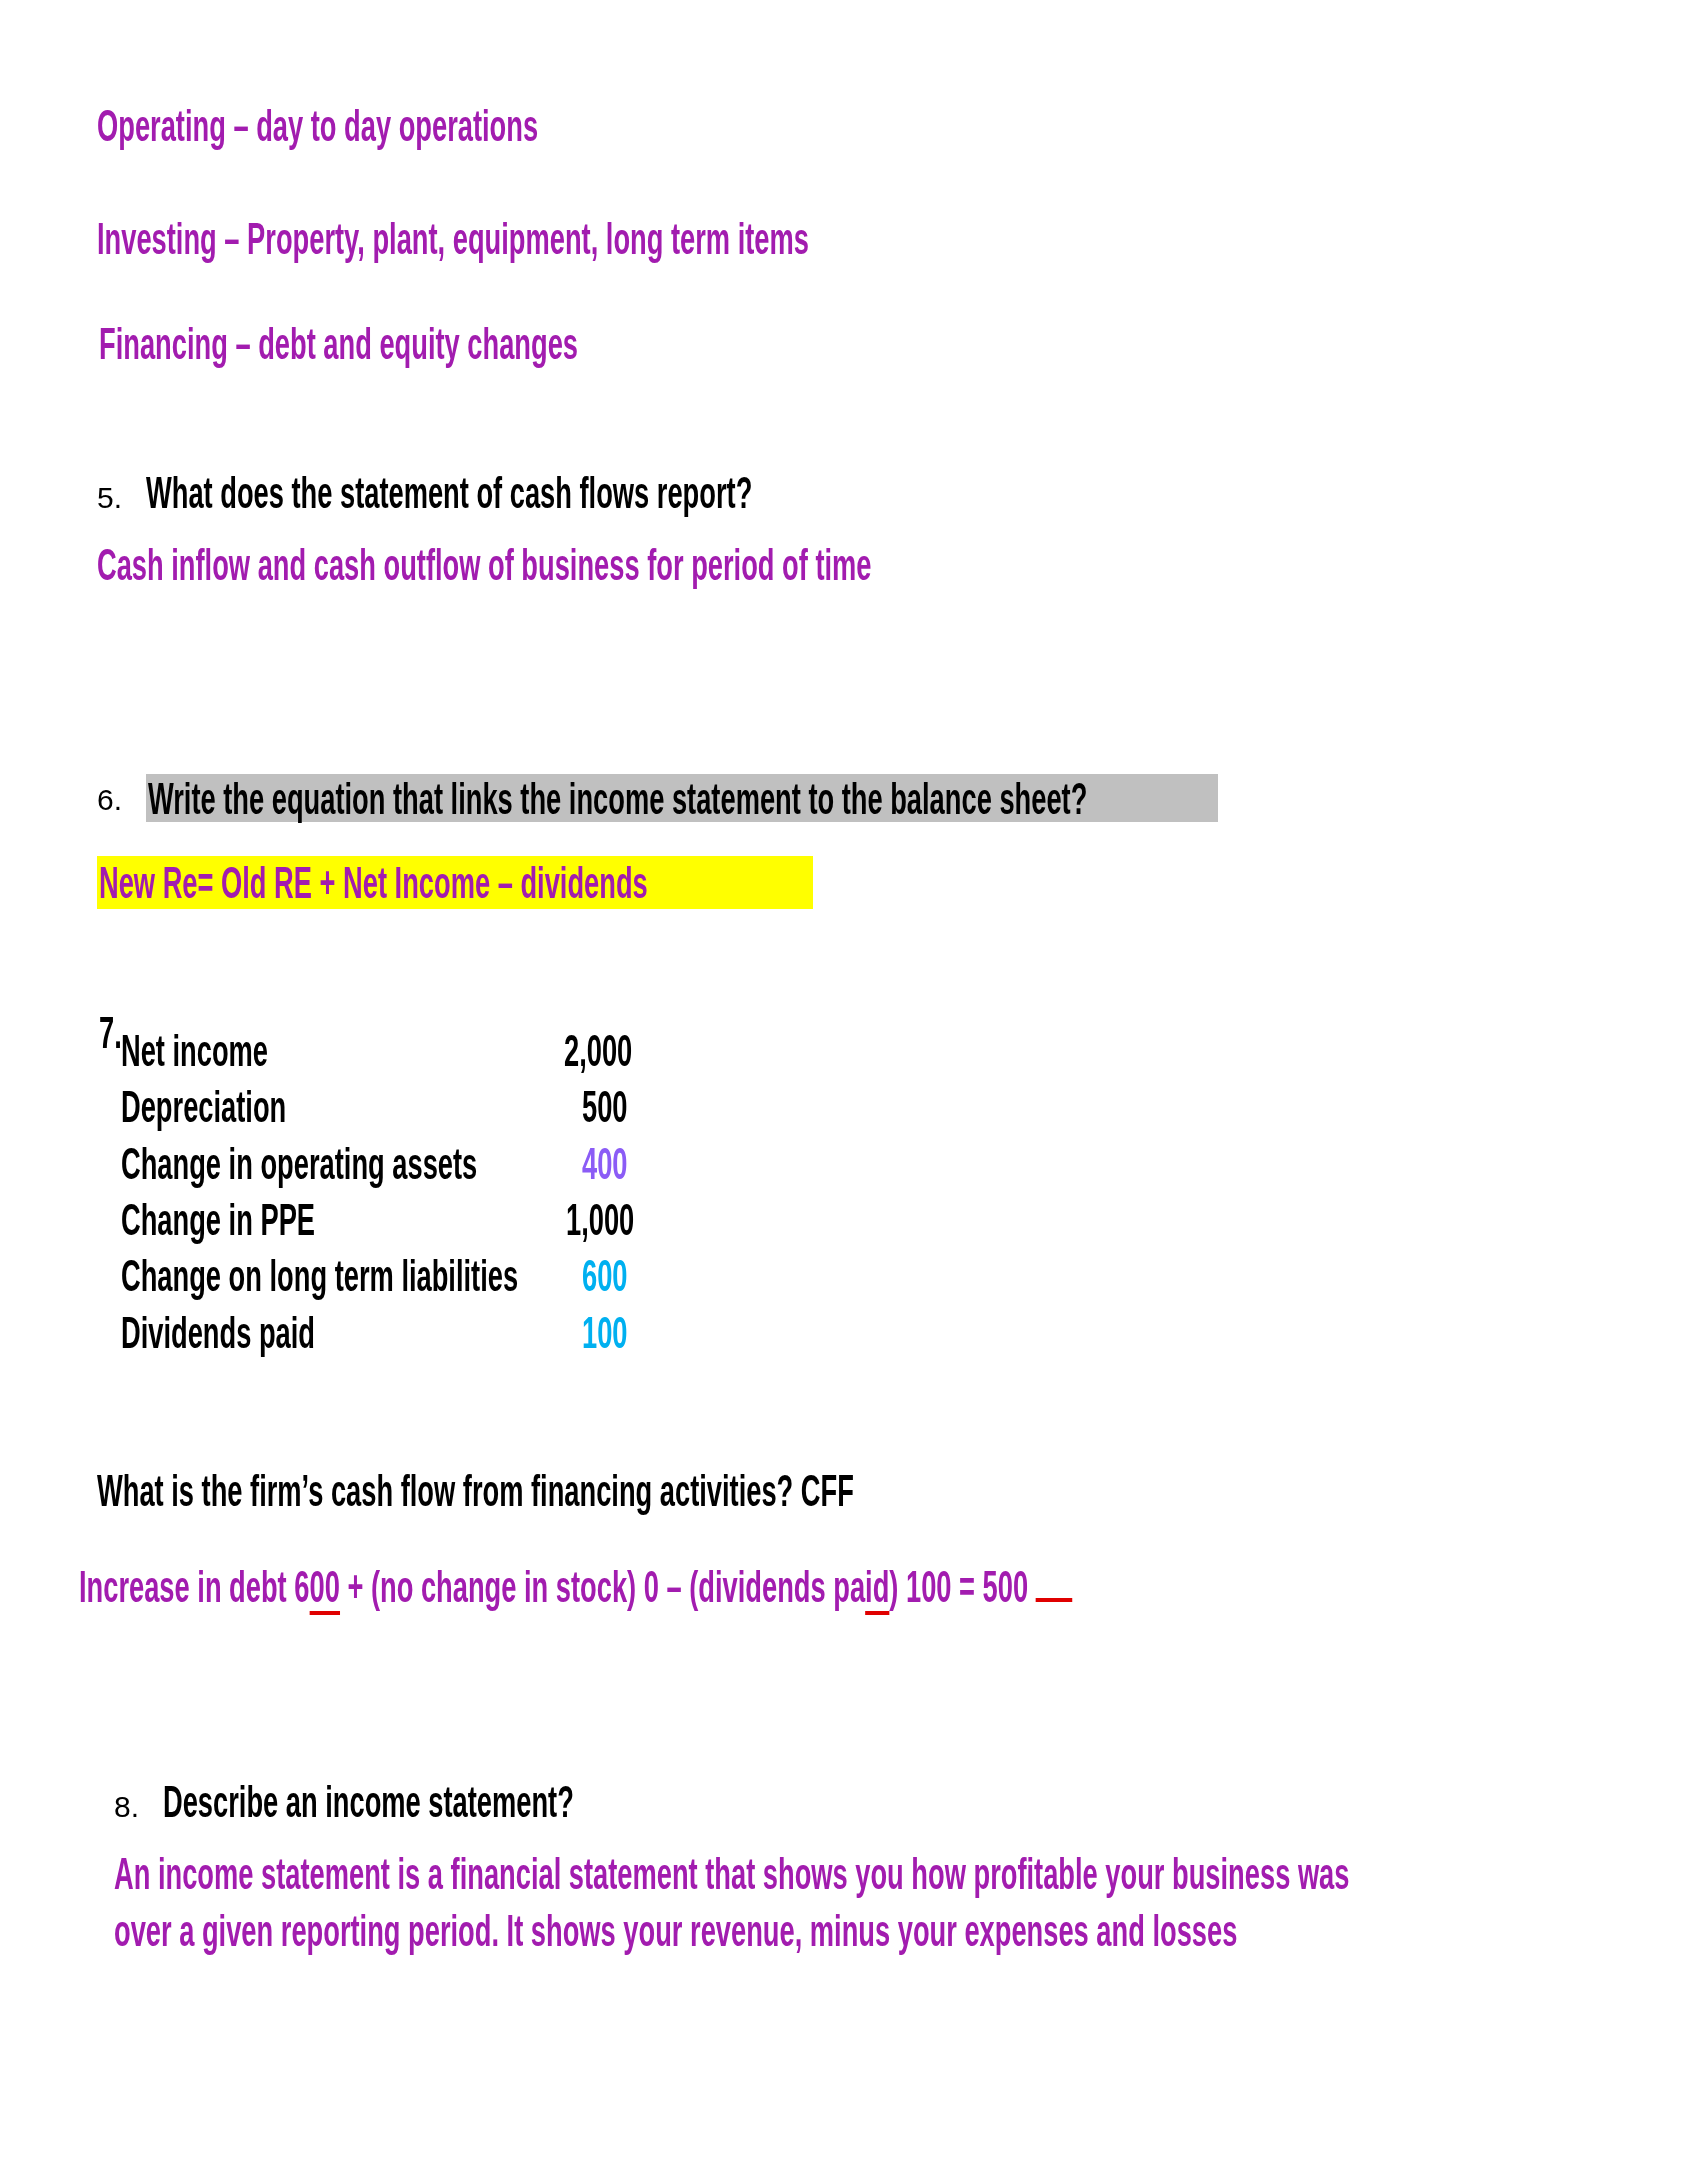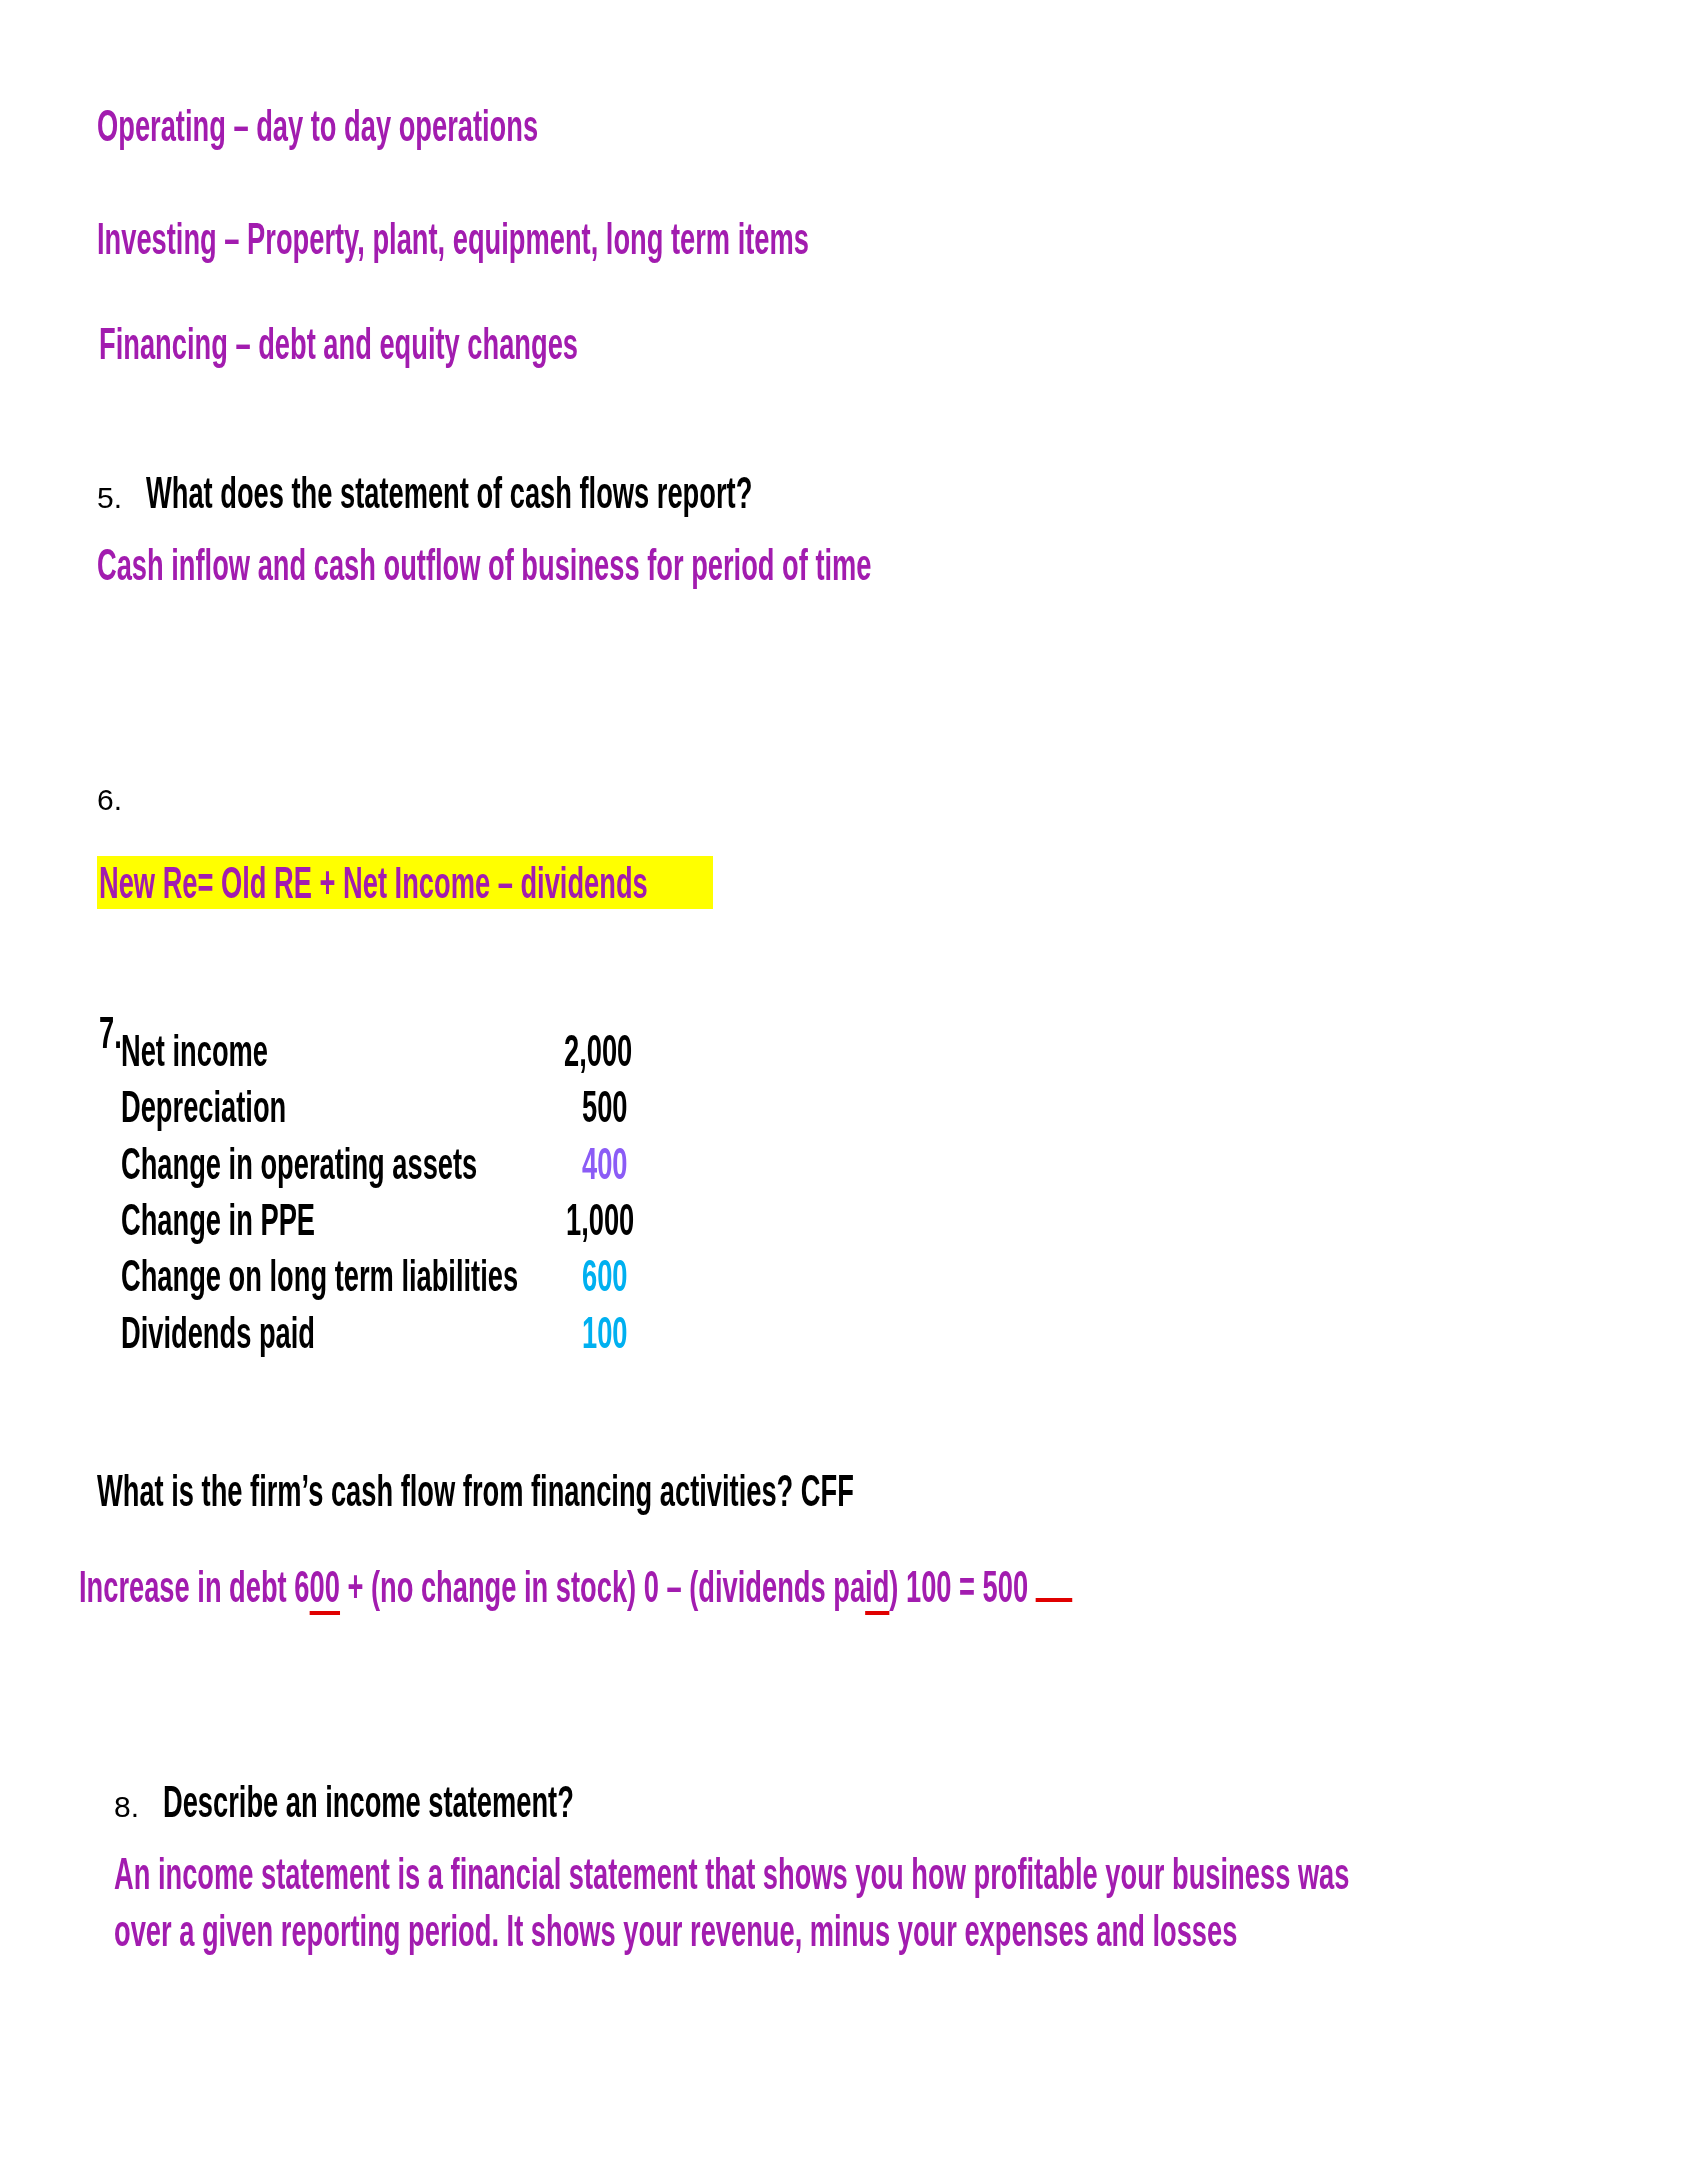--- a/index.html
+++ b/index.html
@@ -40,23 +40,26 @@
 <div class="line black" style="left:97px; top:428px; font-size:44px;">
   <span class="num">5.</span>
   <span class="cond" style="margin-left:12px;">What does the statement of cash flows report?</span>
 </div>
 <div class="line blue" style="left:97px; top:540px; font-size:44px;">
   <span class="cond">Cash inflow and cash outflow of business for period of time</span>
 </div>
 
 <div class="line black" style="left:97px; top:730px; font-size:44px;">
   <span class="num">6.</span>
+  <span class="hl-gray" style="display:inline-block; margin-left:12px; width:1072px; height:48px; vertical-align:middle; position:relative;">
+    <span class="cond" style="position:absolute; left:2px; top:0;">Write the equation that links the income statement to the balance sheet?</span>
+  </span>
 </div>
 <div class="line blue" style="left:97px; top:856px; font-size:44px;">
-  <span class="hl-yellow" style="display:inline-block; width:616px; height:53px; position:relative;">
+  <span class="hl-yellow" style="display:inline-block; width:716px; height:53px; position:relative;">
     <span class="cond" style="position:absolute; left:2px; top:2px;">New Re= Old RE + Net Income – dividends</span>
   </span>
 </div>
 
 <div class="line black" style="left:99px; top:968px; font-size:44px;">
   <span class="cond">7.</span>
 </div>
 
 <div>
   <div class="trow" style="left:99px; top:1026px;">

